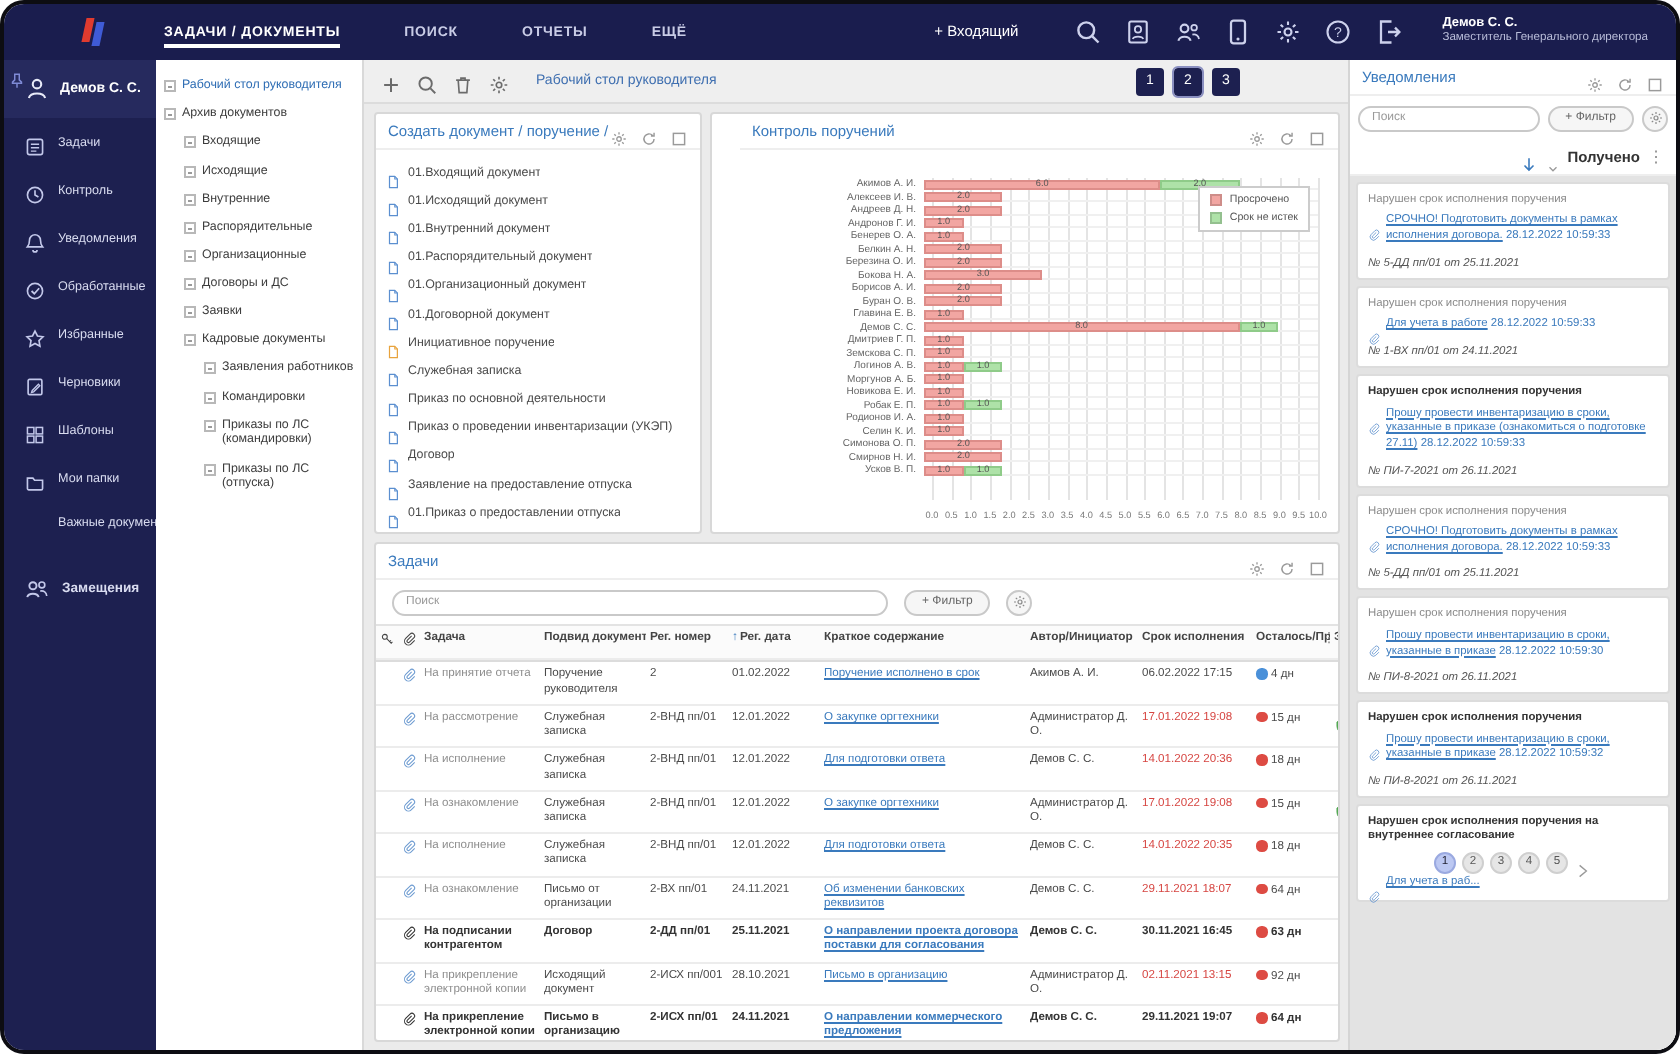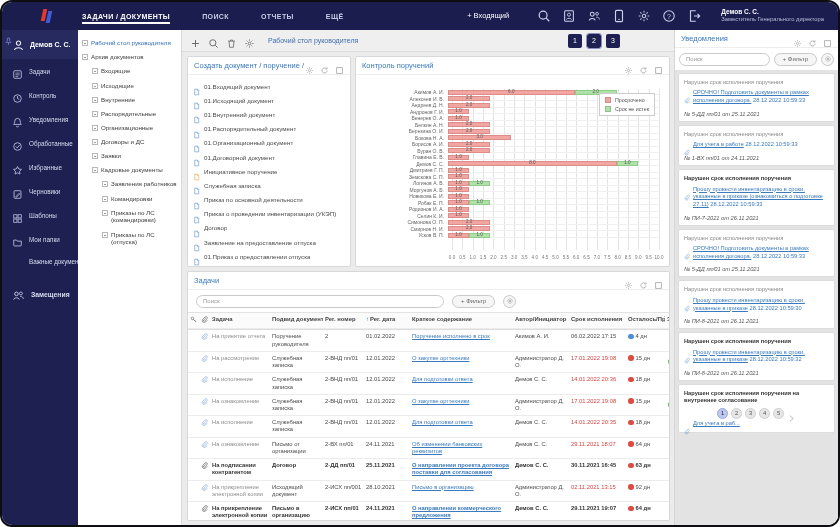--- a/index.html
+++ b/index.html
@@ -76,21 +76,21 @@
   
   .create-panel{width:164px;flex:none;}
   .create-list{padding:4px 5px;overflow:hidden;}
   .create-item{display:flex;align-items:center;gap:4px;padding:3.1px 0;cursor:pointer;}
   .ci-icon{width:7px;height:8px;color:#5b8fd0;flex:none;}
   .ci-icon.orange{color:#e8a33d;}
   .ci-icon svg{width:100%;height:100%;}
   .ci-lbl{font-size:6.2px;color:#4a4a4a;white-space:nowrap;overflow:hidden;}
 
   
-  .chart-panel{flex:1;}
+  .chart-panel{flex:1;padding-left:14px;}
   .chart-wrap{position:relative;flex:1;padding:12px 8px 2px 4px;}
   .chart-grid-area{position:absolute;left:96px;right:10px;top:14px;bottom:16px;}
   .gridline{position:absolute;top:0;bottom:0;width:1px;background:#e4e4e4;}
   .chart-rows{position:absolute;left:4px;right:10px;top:14px;bottom:16px;}
   .c-row{position:absolute;left:0;right:0;height:6.5px;display:flex;align-items:center;}
   .c-name{width:88px;flex:none;font-size:5px;color:#666;text-align:right;padding-right:4px;white-space:nowrap;}
   .c-track{position:relative;flex:1;height:5px;border-bottom:1px solid #f0f0f0;}
   .c-bar{position:absolute;top:0;height:5px;}
   .c-bar.red{background:#f2a6a2;border:1px solid #dd8d89;}
   .c-bar.green{background:#aee2a8;border:1px solid #8fcb89;}
@@ -961,20 +961,30 @@
     <div class="nf-search-row">
       <input class="nf-input" placeholder="Поиск" style="">
       <span class="pill-btn">+ Фильтр</span>
       <span class="round-btn" id="nf-gear">
             <svg viewBox="0 0 16 16">
               <circle cx="8" cy="8" r="2" fill="none" stroke="currentColor" stroke-width="1.2"></circle>
               <path d="M8 2v2M8 12v2M2 8h2M12 8h2M3.8 3.8l1.4 1.4M10.8 10.8l1.4 1.4M12.2 3.8l-1.4 1.4M5.2 10.8l-1.4 1.4" stroke="currentColor" stroke-width="1.2"></path>
             </svg>
           </span>
     </div>
+    <div class="nf-sort-row">
+      <span class="nf-sort-arrow" id="nf-sort-arrow"><svg viewBox="0 0 16 16">
+              <path d="M8 2v10M4 8.5L8 12.5 12 8.5" fill="none" stroke="currentColor" stroke-width="1.4"></path>
+            </svg></span>
+      <span class="nf-caret" id="nf-caret"><svg viewBox="0 0 16 16">
+              <path d="M4 6l4 4 4-4" fill="none" stroke="currentColor" stroke-width="1.5"></path>
+            </svg></span>
+      <span class="nf-sort-lbl">Получено</span>
+      <span class="nf-dots">⋮</span>
+    </div>
     <div class="nf-list" id="nf-list">
           <div class="nf-card">
             <div class="nf-title">Нарушен срок исполнения поручения</div>
             <div class="nf-body">
               <span class="nf-clip"><svg viewBox="0 0 16 16">
                   <path d="M11 4.5L6.2 9.3a1.6 1.6 0 0 0 2.3 2.3l5-5a3 3 0 0 0-4.3-4.3l-5 5a4.4 4.4 0 0 0 6.3 6.3l4-4" fill="none" stroke="currentColor" stroke-width="1.2"></path>
                 </svg></span>
               <div class="nf-link"><span class="lk">СРОЧНО! Подготовить документы в рамках исполнения договора.</span> <span>28.12.2022 10:59:33</span></div>
             </div>
             <div class="nf-ref">№ 5-ДД пп/01  от 25.11.2021</div>

